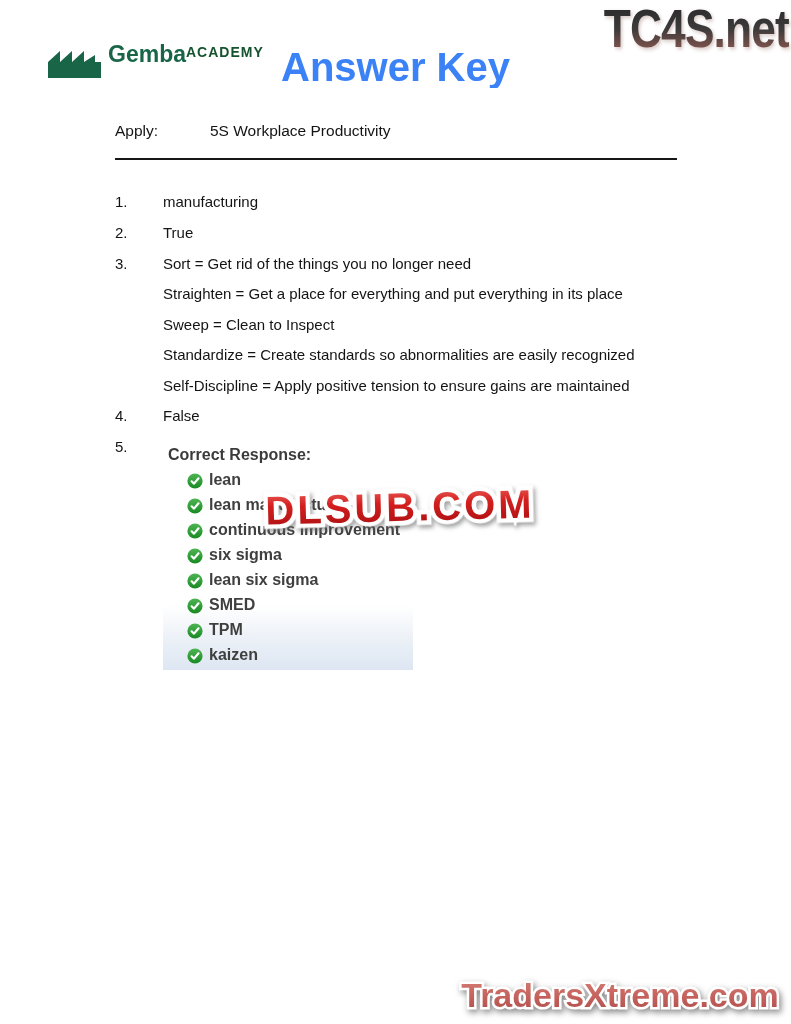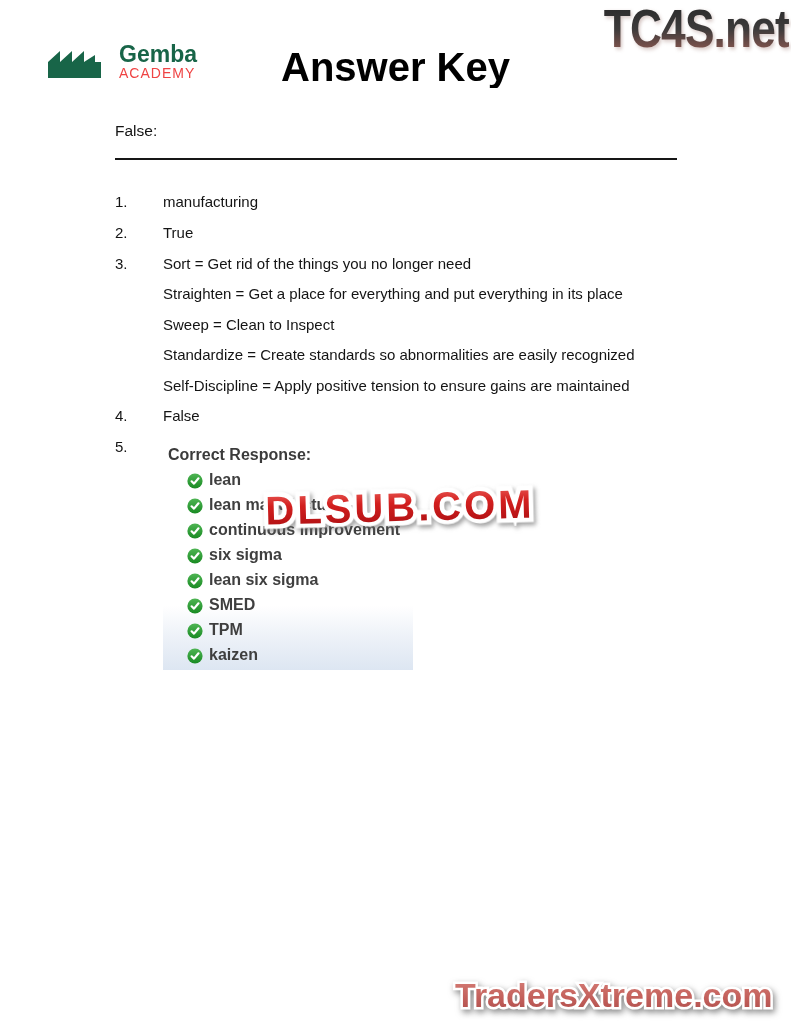--- a/index.html
+++ b/index.html
@@ -14,27 +14,27 @@
     font-size:54px;font-weight:bold;letter-spacing:-1px;
     transform:scaleX(0.82);transform-origin:100% 0;
     background:linear-gradient(180deg,#2e2e2e 18%,#3d3b3b 52%,#7c524c 86%,#96625a 100%);
     -webkit-background-clip:text;background-clip:text;color:transparent;
     filter:drop-shadow(2px 2px 2px rgba(165,130,125,0.45));
   }
 
   
   .logo{position:absolute;left:48px;top:44px;display:flex;gap:7px;align-items:flex-start;}
   .logo svg{margin-top:4px;display:block;}
-  .logo-text{display:flex;flex-direction:column;margin-left:11px;}
+  .logo-text{display:flex;flex-direction:row;}
   .logo-name{font-size:23px;font-weight:bold;line-height:21px;color:#186548;}
-  .logo-sub{font-size:14px;font-weight:normal;letter-spacing:1px;line-height:16px;color:#ef4444;}
+  .logo-sub{font-size:14px;font-weight:bold;letter-spacing:1px;line-height:16px;color:#14532d;}
 
   
   .title-wrap{position:absolute;left:0;top:44px;width:100%;height:44px;overflow:hidden;text-align:center;}
-  .title{font-size:40px;font-weight:bold;line-height:46px;color:#000000;}
+  .title{font-size:40px;font-weight:bold;line-height:46px;color:#3b82f6;}
 
   
   .meta{position:absolute;left:115px;top:122px;width:562px;}
   .meta-row{position:relative;height:18.5px;font-size:15.5px;line-height:18.5px;}
   .meta-label{position:absolute;left:0;}
   .meta-value{position:absolute;left:95px;}
   .rule{position:absolute;left:115px;top:158px;width:562px;height:2px;background:#161616;}
 
   
   .arow{position:absolute;left:115px;width:620px;font-size:15px;line-height:20px;}
@@ -62,21 +62,21 @@
     filter:drop-shadow(2px 3px 2px rgba(100,100,100,0.6));
   }
   .wm-dlsub .front{
     position:absolute;left:0;top:0;width:100%;
     background:linear-gradient(180deg,#f0706a 0%,#d31f1e 42%,#a60d11 100%);
     -webkit-background-clip:text;background-clip:text;color:transparent;
   }
 
   
   .wm-traders{
-    position:absolute;right:6px;top:975px;width:330px;height:42px;text-align:left;
+    position:absolute;right:6px;top:975px;width:330px;height:42px;text-align:center;
     font-weight:bold;font-size:34px;line-height:40px;text-decoration:underline;
   }
   .wm-traders .back{
     position:absolute;right:0;top:0;width:100%;
     -webkit-text-stroke:5px #ffffff;color:#ffffff;
     filter:drop-shadow(2px 3px 3px rgba(90,90,90,0.7));
   }
   .wm-traders .front{
     position:absolute;right:0;top:0;width:100%;
     background:linear-gradient(180deg,#d8837b 0%,#c4615c 55%,#ad4c4a 100%);
@@ -108,21 +108,22 @@
       <span class="logo-sub">ACADEMY</span>
     </div>
   </div>
 
   <div class="title-wrap">
     <div class="title">Answer Key</div>
   </div>
 
   <div class="meta">
     <div class="meta-row">
-      <span class="meta-label">False:</span>
+      <span class="meta-label">Apply:</span>
+      <span class="meta-value">5S Workplace Productivity</span>
     </div>
   </div>
   <div class="rule"></div>
 
   <div class="arow" style="top:192px">
     <span class="num">1.</span>
     <span class="atxt">manufacturing</span>
   </div>
   <div class="arow" style="top:223px">
     <span class="num">2.</span>

